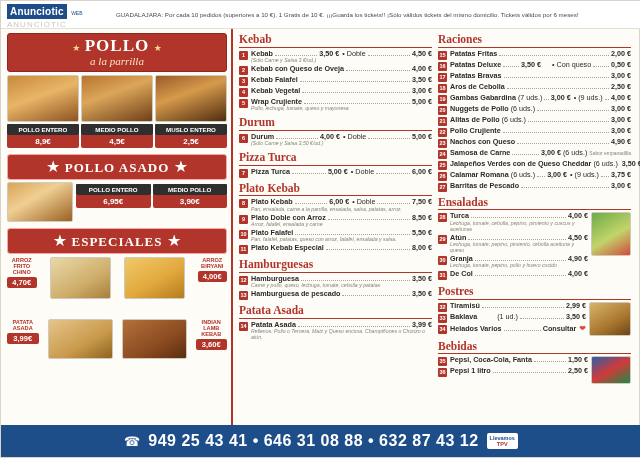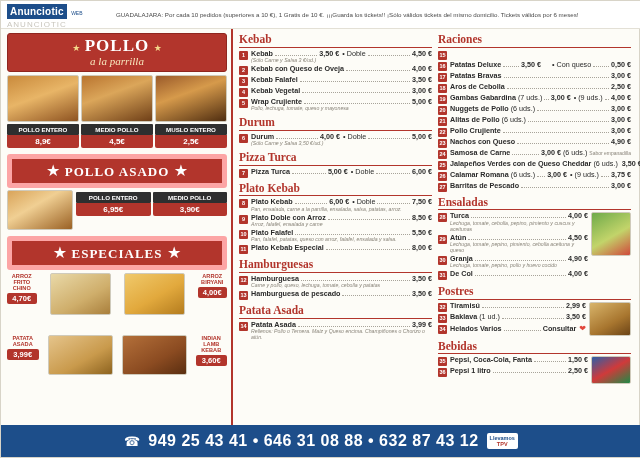--- a/index.html
+++ b/index.html
@@ -91,21 +91,21 @@
     background:#2f2f2f; color:#fff; font-size:6.2px; font-weight:bold;
     padding:2px 0; border-radius:1px;
   }
   .opt-price {
     background:#b2352c; color:#fff; font-size:8px; font-weight:bold;
     padding:2px 0; border-radius:0 0 2px 2px;
   }
   .spacer { height:6px; }
   .small-banner {
     background:#b2352c; color:#fff; border-radius:3px;
-    text-align:center; padding:2px 0 3px; border:5px solid #fca5a5;
+    text-align:center; padding:2px 0 3px; border:1px solid #fca5a5;
   }
   .small-banner .banner-title { font-size:13px; }
   .two-opt { display:flex; gap:2px; margin-top:2px; }
   
   .spec-grid { margin-top:3px; display:flex; gap:13px; }
   .spec-cell { flex:1; text-align:center; }
   .spec-img { height:42px; border-radius:2px; border:1px solid #cfcabb; }
   .spec-label {
     font-size:5.6px; font-weight:bold; color:#b2352c; line-height:1.05;
     margin-top:1px;
@@ -445,20 +445,27 @@
         </div>
 
       </div>
 
       <div class="col" style="position:relative;">
 
         <div class="cat">Raciones</div>
 
         <div class="item">
           <div class="num">15</div>
+          <div class="item-body">
+              <div class="nameline">
+            <span class="iname">Patatas Fritas</span>
+            <span class="dots"></span>
+            <span class="iprice">2,00 €</span>
+          </div>
+            </div>
         </div>
         <div class="item">
           <div class="num">16</div>
           <div class="item-body">
               <div class="nameline">
             <span class="iname">Patatas Deluxe</span>
             <span class="dots"></span>
             <span class="iprice">3,50 €</span>
             <span class="iextra" style="margin-left:11px">• Con queso</span>
             <span class="dots"></span>
@@ -651,21 +658,21 @@
                 <span class="dots"></span>
                 <span class="iprice">2,99 €</span>
               </div>
                 </div>
             </div>
             <div class="item">
               <div class="num">33</div>
               <div class="item-body">
                   <div class="nameline">
                 <span class="iname">Baklava</span>
-                <span class="iextra" style="margin-left:2px">(1 ud.)</span>
+                <span class="iextra" style="margin-left:20px">(1 ud.)</span>
                 <span class="dots"></span>
                 <span class="iprice">3,50 €</span>
               </div>
                 </div>
             </div>
             <div class="item">
               <div class="num">34</div>
               <div class="item-body">
                   <div class="nameline">
                 <span class="iname">Helados Varios</span>

